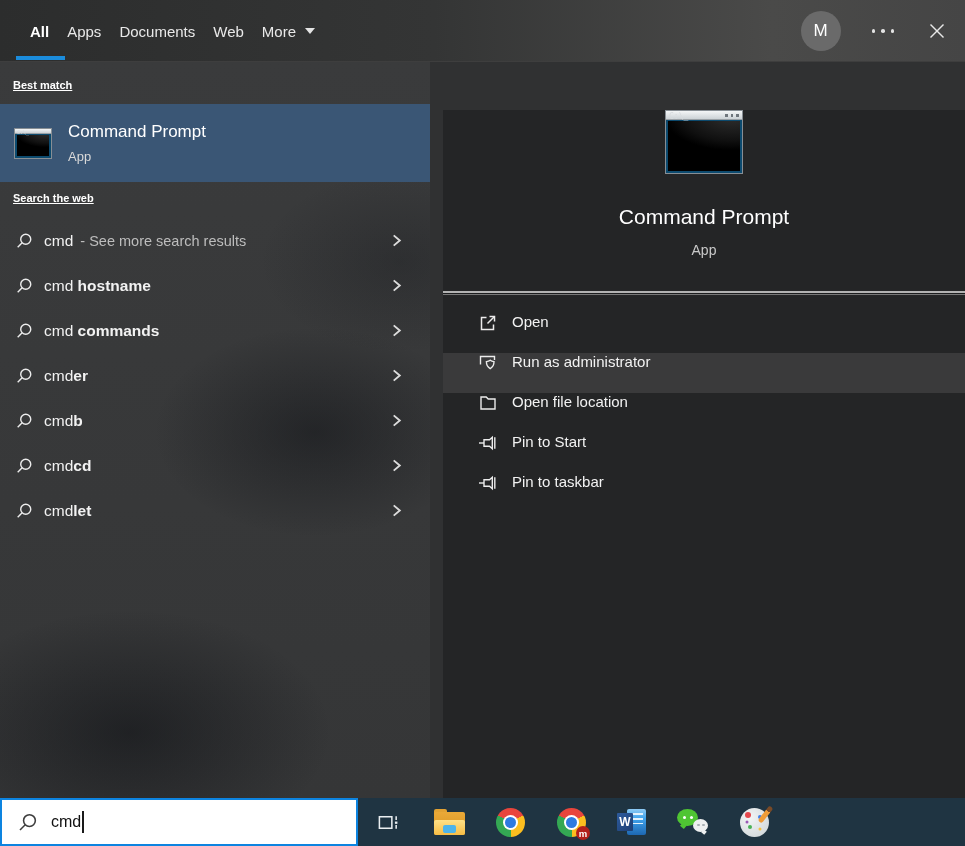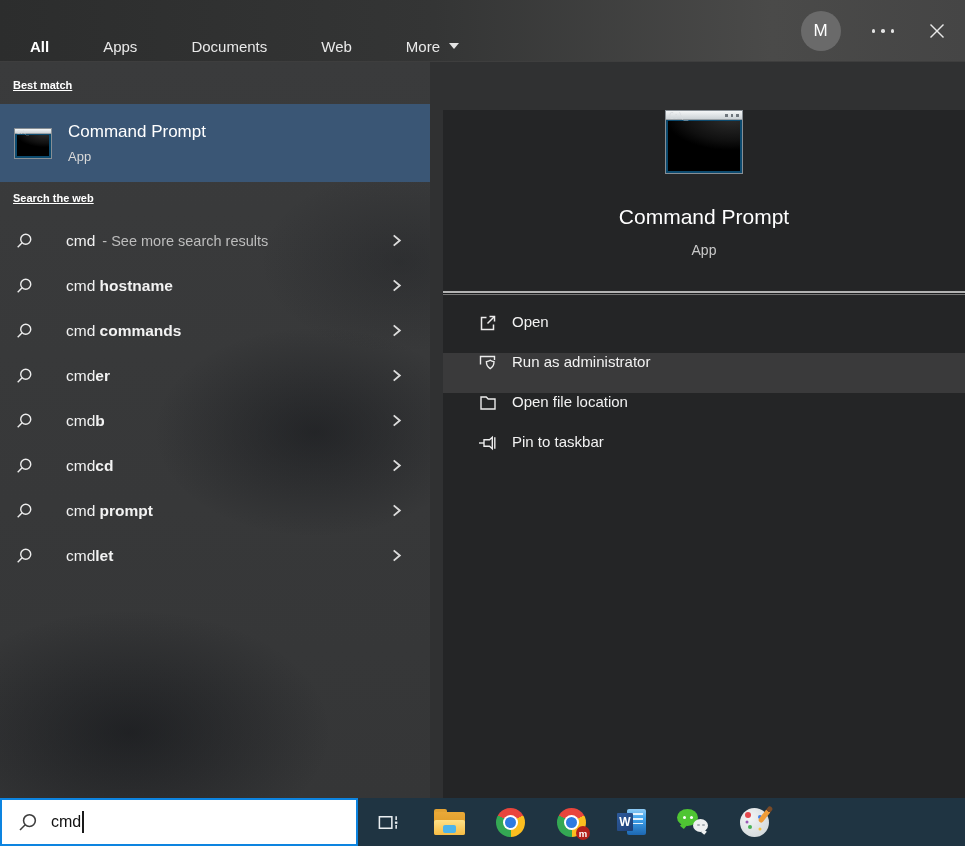--- a/index.html
+++ b/index.html
@@ -9,21 +9,21 @@
     font-family:"Liberation Sans", sans-serif; color:#fff;
     -webkit-font-smoothing:antialiased;
   }
 
   
   .header {
     position:absolute; top:0; left:0; right:0; height:62px;
     background:linear-gradient(90deg,#2c2d2d 0%,#343535 45%,#4a4a49 80%,#454545 100%);
     border-bottom:1px solid #3e3e3e;
   }
-  .tabs { position:absolute; left:30px; top:0; height:62px; display:flex; gap:54px; align-items:center;margin-top:15px; }
+  .tabs { position:absolute; left:30px; top:0; height:62px; display:flex; gap:18px; align-items:center; }
   .tab { position:relative; font-size:15px; color:#e9e9e9; height:62px; display:flex; align-items:center; cursor:default; }
   .tab.active { font-weight:bold; color:#fff; }
   .tab.active::after { content:""; position:absolute; left:-14px; right:-16px; bottom:2px; height:4px; background:var(--accent,#1b8cdc); }
   .more-caret { width:0; height:0; border-left:5px solid transparent; border-right:5px solid transparent; border-top:6px solid #e4e4e4; margin-left:9px; }
   .header-right { position:absolute; right:0; top:0; height:62px; display:flex; align-items:center; }
   .avatar { width:40px; height:40px; border-radius:50%; background:#6a6a6a; display:flex; align-items:center; justify-content:center; font-size:17px; color:#fff; margin-right:29px; }
   .dots { display:flex; gap:6px; margin-right:30px; padding:6px 2px; }
   .dots i { width:3.5px; height:3.5px; border-radius:50%; background:#e3e3e3; }
   .close { width:22px; height:22px; color:#e8e8e8; margin-right:17px; display:flex; align-items:center; justify-content:center; }
 
@@ -42,21 +42,21 @@
     margin-top:10px; height:78px; background:var(--best-match-highlight,#3a5675);
     display:flex; align-items:center; padding-left:14px;
   }
   .best-text { margin-left:16px; }
   .best-title { font-size:17px; color:#fff; }
   .best-sub { font-size:13px; color:#d9d9d9; margin-top:7px; }
 
   .suggestions { margin-top:11px; }
   .sug-row { height:45px; display:flex; align-items:center; padding-left:16px; }
   .sug-row .mag { color:#ececec; width:17px; height:17px; flex:none; }
-  .sug-text { margin-left:33px; font-size:15.5px; color:#f2f2f2; white-space:pre; }
+  .sug-text { margin-left:11px; font-size:15.5px; color:#f2f2f2; white-space:pre; }
   .sug-text b { font-weight:bold; }
   .sug-note { color:#bdbdbd; font-size:14.5px; margin-left:7px; }
   .chev { margin-left:auto; margin-right:26px; width:15px; height:15px; color:#dcdcdc; flex:none; }
 
   
   .right-panel { flex:1; background:#303132; padding:16px 0 0 13px; }
   .right-card { height:100%; background:#242526; position:relative; }
   .preview-title { text-align:center; font-size:21px; color:#fff; margin-top:31px; }
   .preview-sub { text-align:center; font-size:14px; color:#c9c9c9; margin-top:13px; }
   .divider { margin-top:33px; height:4px;
@@ -275,32 +275,20 @@
                 <circle cx="10.3" cy="7.7" r="5.3"></circle>
                 <line x1="6.5" y1="11.5" x2="1.8" y2="16.2"></line>
               </g>
             </svg>
           <span class="sug-text"><span>cmd</span><b>cd</b></span>
           <svg class="chev" viewBox="0 0 16 16">
               <polyline points="5,2.5 11.5,8 5,13.5" fill="none" stroke="currentColor" stroke-width="2"></polyline>
             </svg>
         </div>
 
-        <div class="sug-row">
-          <svg class="mag" viewBox="0 0 18 18">
-              <g fill="none" stroke="currentColor" stroke-width="1.5">
-                <circle cx="10.3" cy="7.7" r="5.3"></circle>
-                <line x1="6.5" y1="11.5" x2="1.8" y2="16.2"></line>
-              </g>
-            </svg>
-          <span class="sug-text"><span>cmd </span><b>prompt</b></span>
-          <svg class="chev" viewBox="0 0 16 16">
-              <polyline points="5,2.5 11.5,8 5,13.5" fill="none" stroke="currentColor" stroke-width="2"></polyline>
-            </svg>
-        </div>
 
 
         <div class="sug-row">
           <svg class="mag" viewBox="0 0 18 18">
               <g fill="none" stroke="currentColor" stroke-width="1.5">
                 <circle cx="10.3" cy="7.7" r="5.3"></circle>
                 <line x1="6.5" y1="11.5" x2="1.8" y2="16.2"></line>
               </g>
             </svg>
           <span class="sug-text"><span>cmd</span><b>let</b></span>
@@ -349,20 +337,30 @@
             <span class="action-label">Run as administrator</span>
           </div>
 
           <div class="action-row">
             <svg class="aicon" viewBox="0 0 20 20">
               <path d="M3 16 V4 H8.2 L10.2 6 H17 V16 Z" fill="none" stroke="currentColor" stroke-width="1.4"></path>
             </svg>
             <span class="action-label">Open file location</span>
           </div>
 
+          <div class="action-row">
+            <svg class="aicon" viewBox="0 0 20 20">
+              <g fill="none" stroke="currentColor" stroke-width="1.4">
+                  <line x1="1" y1="10" x2="6" y2="10"></line>
+                  <path d="M6 6.8 H11.5 L14.3 4.3 V15.7 L11.5 13.2 H6 Z"></path>
+                  <line x1="16.8" y1="4.3" x2="16.8" y2="15.7"></line>
+                </g>
+            </svg>
+            <span class="action-label">Pin to Start</span>
+          </div>
 
           <div class="action-row">
             <svg class="aicon" viewBox="0 0 20 20">
               <g fill="none" stroke="currentColor" stroke-width="1.4">
                   <line x1="1" y1="10" x2="6" y2="10"></line>
                   <path d="M6 6.8 H11.5 L14.3 4.3 V15.7 L11.5 13.2 H6 Z"></path>
                   <line x1="16.8" y1="4.3" x2="16.8" y2="15.7"></line>
                 </g>
             </svg>
             <span class="action-label">Pin to taskbar</span>

